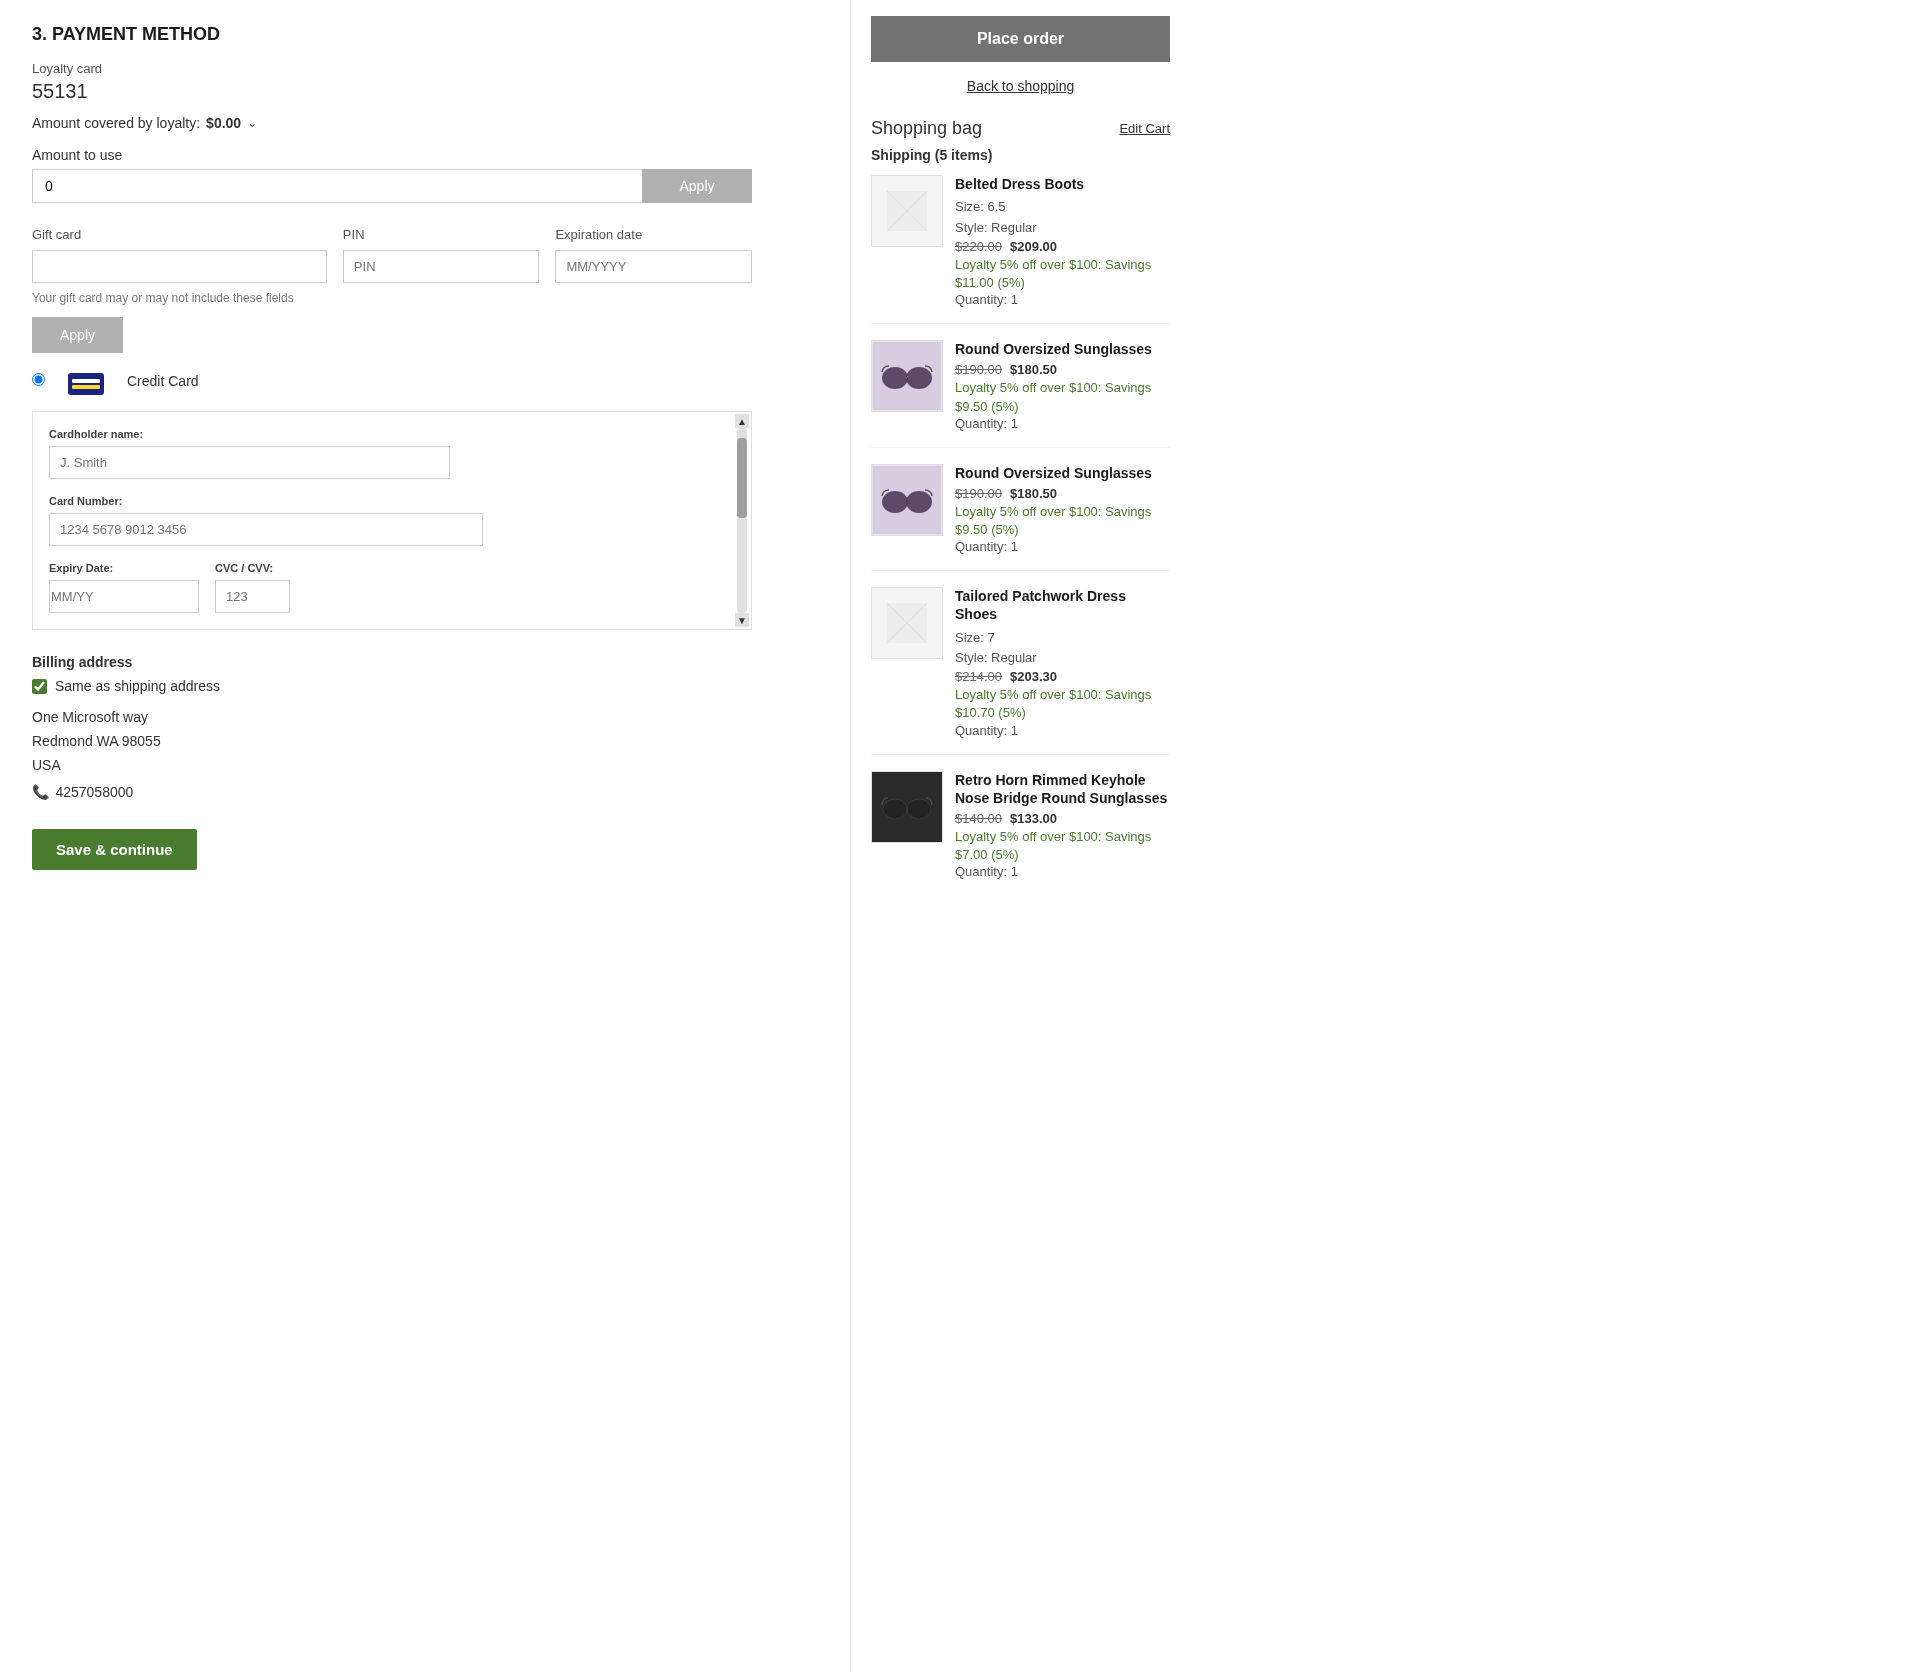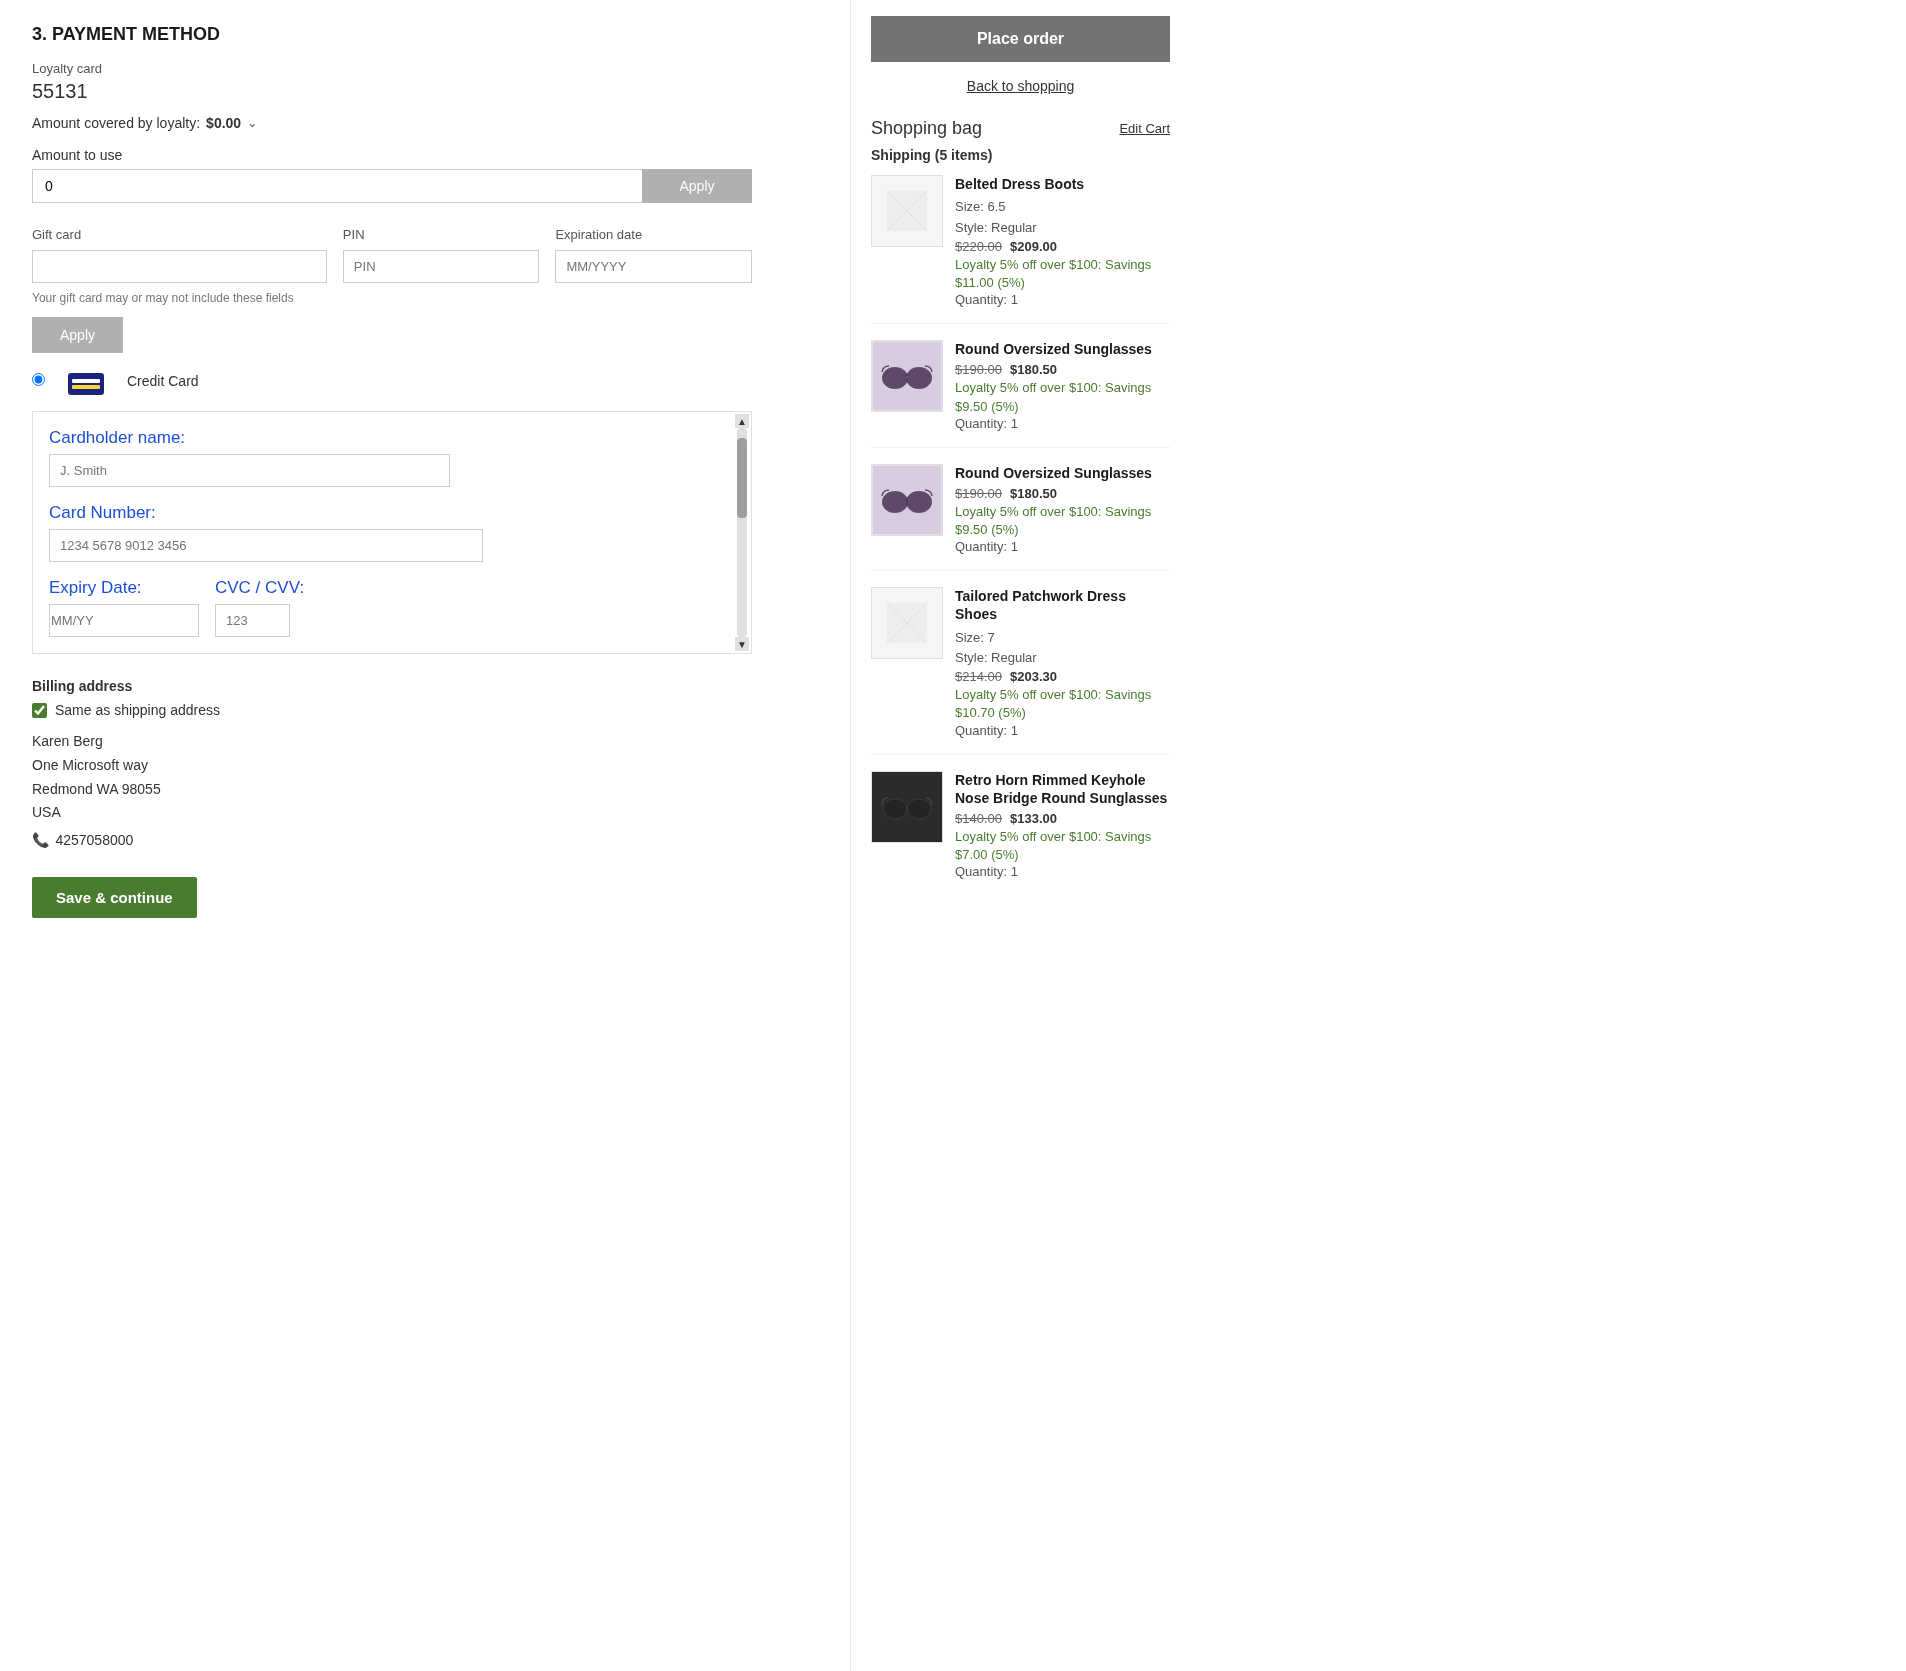--- a/index.html
+++ b/index.html
@@ -39,21 +39,21 @@
     .payment-method-section { max-width: 720px; margin-bottom: 24px; }
     .credit-card-option { display: flex; align-items: flex-start; gap: 23px; margin-bottom: 16px; }
     .credit-card-option input[type=radio] { margin: 0; }
     .card-icon { display: inline-flex; align-items: center; justify-content: center; background: #1a237e; width: 36px; height: 22px; border-radius: 3px; }
     .payment-form-scroll { border: 1px solid #e0e0e0; padding: 16px; position: relative; max-height: 280px; overflow: hidden; }
     .scrollbar-container { position: absolute; right: 2px; top: 2px; bottom: 2px; width: 14px; display: flex; flex-direction: column; align-items: center; }
     .scrollbar-track { flex: 1; width: 10px; background: #e0e0e0; border-radius: 4px; position: relative; }
     .scrollbar-thumb { width: 10px; height: 80px; background: #9e9e9e; border-radius: 4px; position: absolute; top: 10px; }
     .scrollbar-arrow { width: 14px; height: 14px; background: #e0e0e0; display: flex; align-items: center; justify-content: center; font-size: 10px; cursor: pointer; }
 
-    .form-field-label { font-size: 17px; color: #1d4ed8; margin-bottom: 6px; }
+    .form-field-label { font-size: 11px; color: #404040; margin-bottom: 6px; font-weight: bold; }
     .form-input { width: 100%; padding: 8px 10px; border: 1px solid #ccc; font-size: 13px; outline: none; margin-bottom: 16px; }
     .card-number-input { width: 65%; }
     .expiry-cvv-row { display: flex; gap: 16px; }
     .expiry-group { display: flex; flex-direction: column; }
     .expiry-group input { width: 150px; padding: 8px 1px; border: 1px solid #ccc; font-size: 13px; outline: none; }
     .cvv-group { display: flex; flex-direction: column; }
     .cvv-group input { width: 75px; padding: 8px 10px; border: 1px solid #ccc; font-size: 13px; outline: none; }
 
     .billing-section { margin-bottom: 24px; }
     .billing-title { font-size: 14px; font-weight: 700; margin-bottom: 8px; }
@@ -181,21 +181,20 @@
     </div>
 
     
     <div class="billing-section">
       <div class="billing-title">Billing address</div>
       <div class="billing-same-row">
         <input type="checkbox" checked="" style="">
         <span>Same as shipping address</span>
       </div>
       <div class="billing-address">
-        <div>Karen Berg</div>
         <div>One Microsoft way</div>
         <div>Redmond WA  98055</div>
         <div>USA</div>
         <div class="billing-phone">
           <span>📞</span>
           <span>4257058000</span>
         </div>
       </div>
     </div>
 

